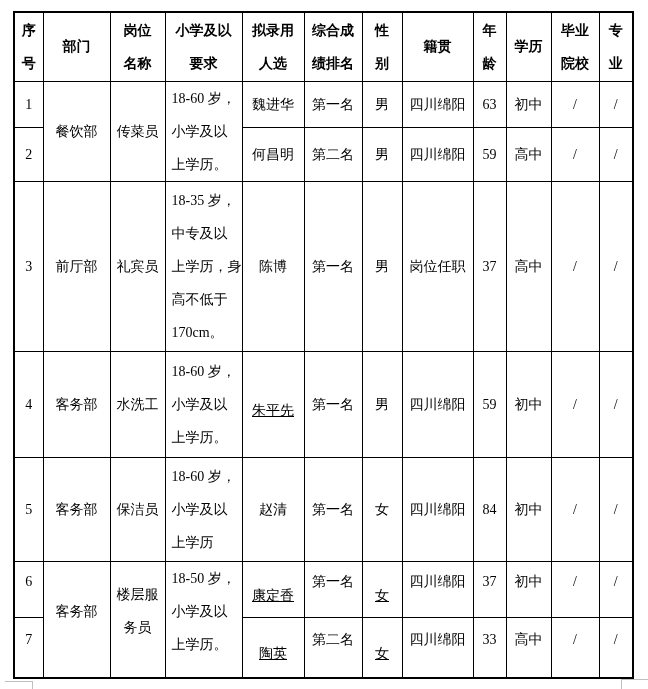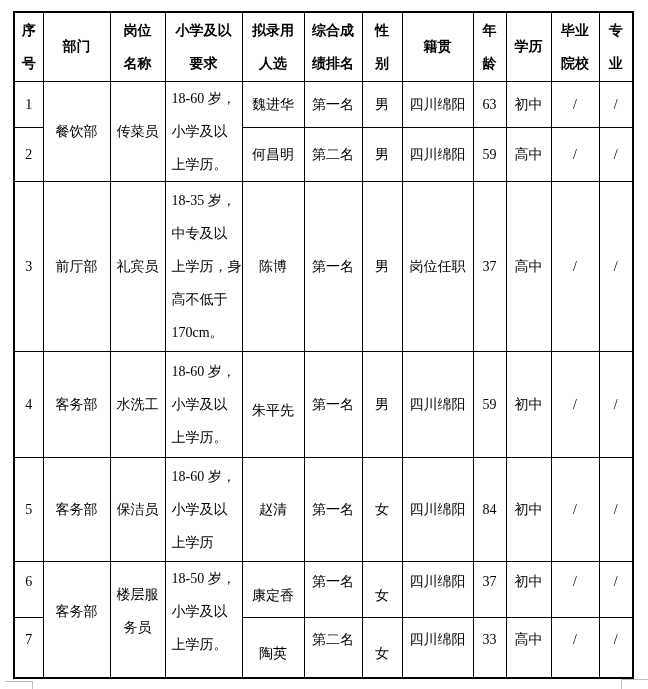--- a/index.html
+++ b/index.html
@@ -15,21 +15,21 @@
         font-size:14px;
         line-height:33px;
         color:#000;
         white-space:pre;
         overflow:hidden;
         font-weight:normal;}
   .doc-table th{font-weight:bold;}
   td.req{text-align:left;padding-left:6px;}
   
   td.raise{padding-bottom:16px;}
-  td.sink{padding-top:12px;}
+  td.sink{padding-top:12px;text-decoration:underline;}
   .mark-left{position:absolute;left:5px;top:681px;width:27px;height:8px;
         border-top:1px solid #c0c0c0;border-right:1px solid #c0c0c0;}
   .mark-right{position:absolute;left:621px;top:679px;width:27px;height:10px;
         border-top:1px solid #c0c0c0;border-left:1px solid #c0c0c0;}
 </style>
 </head>
 <body>
 
 <div class="page">
 

